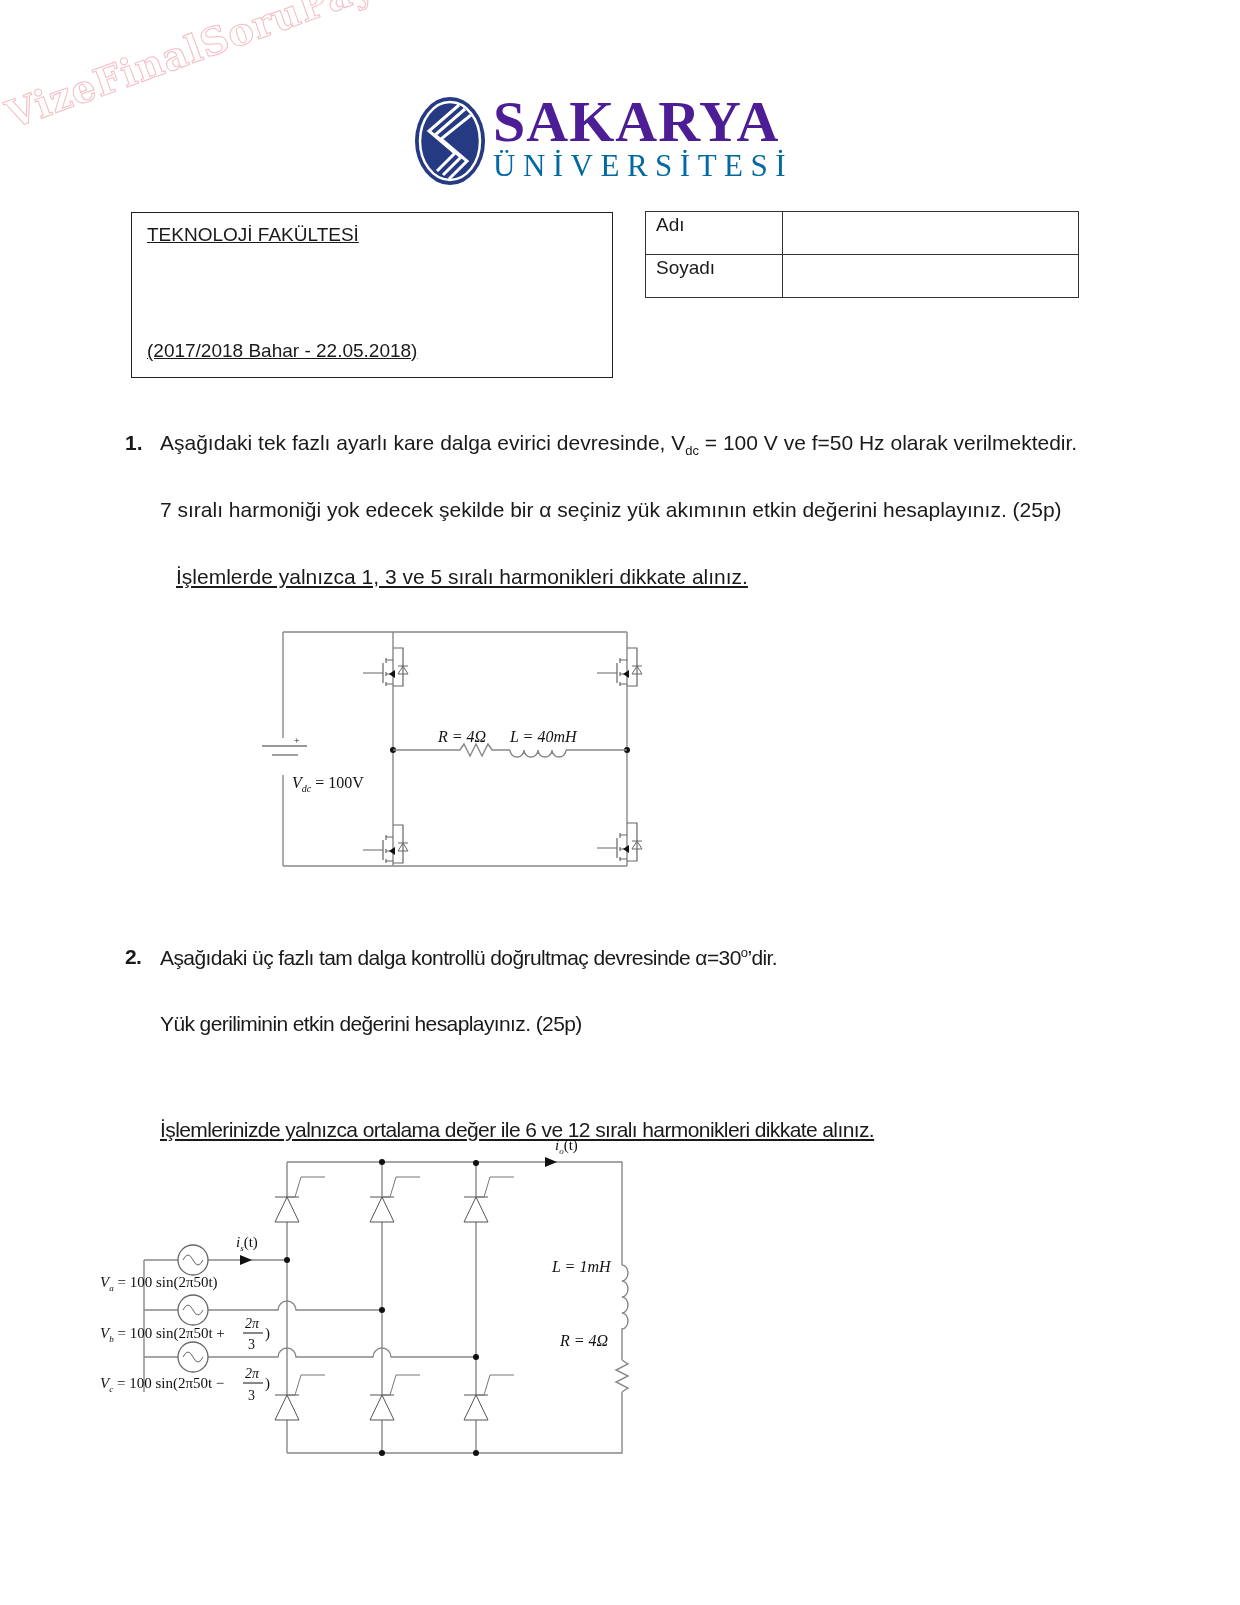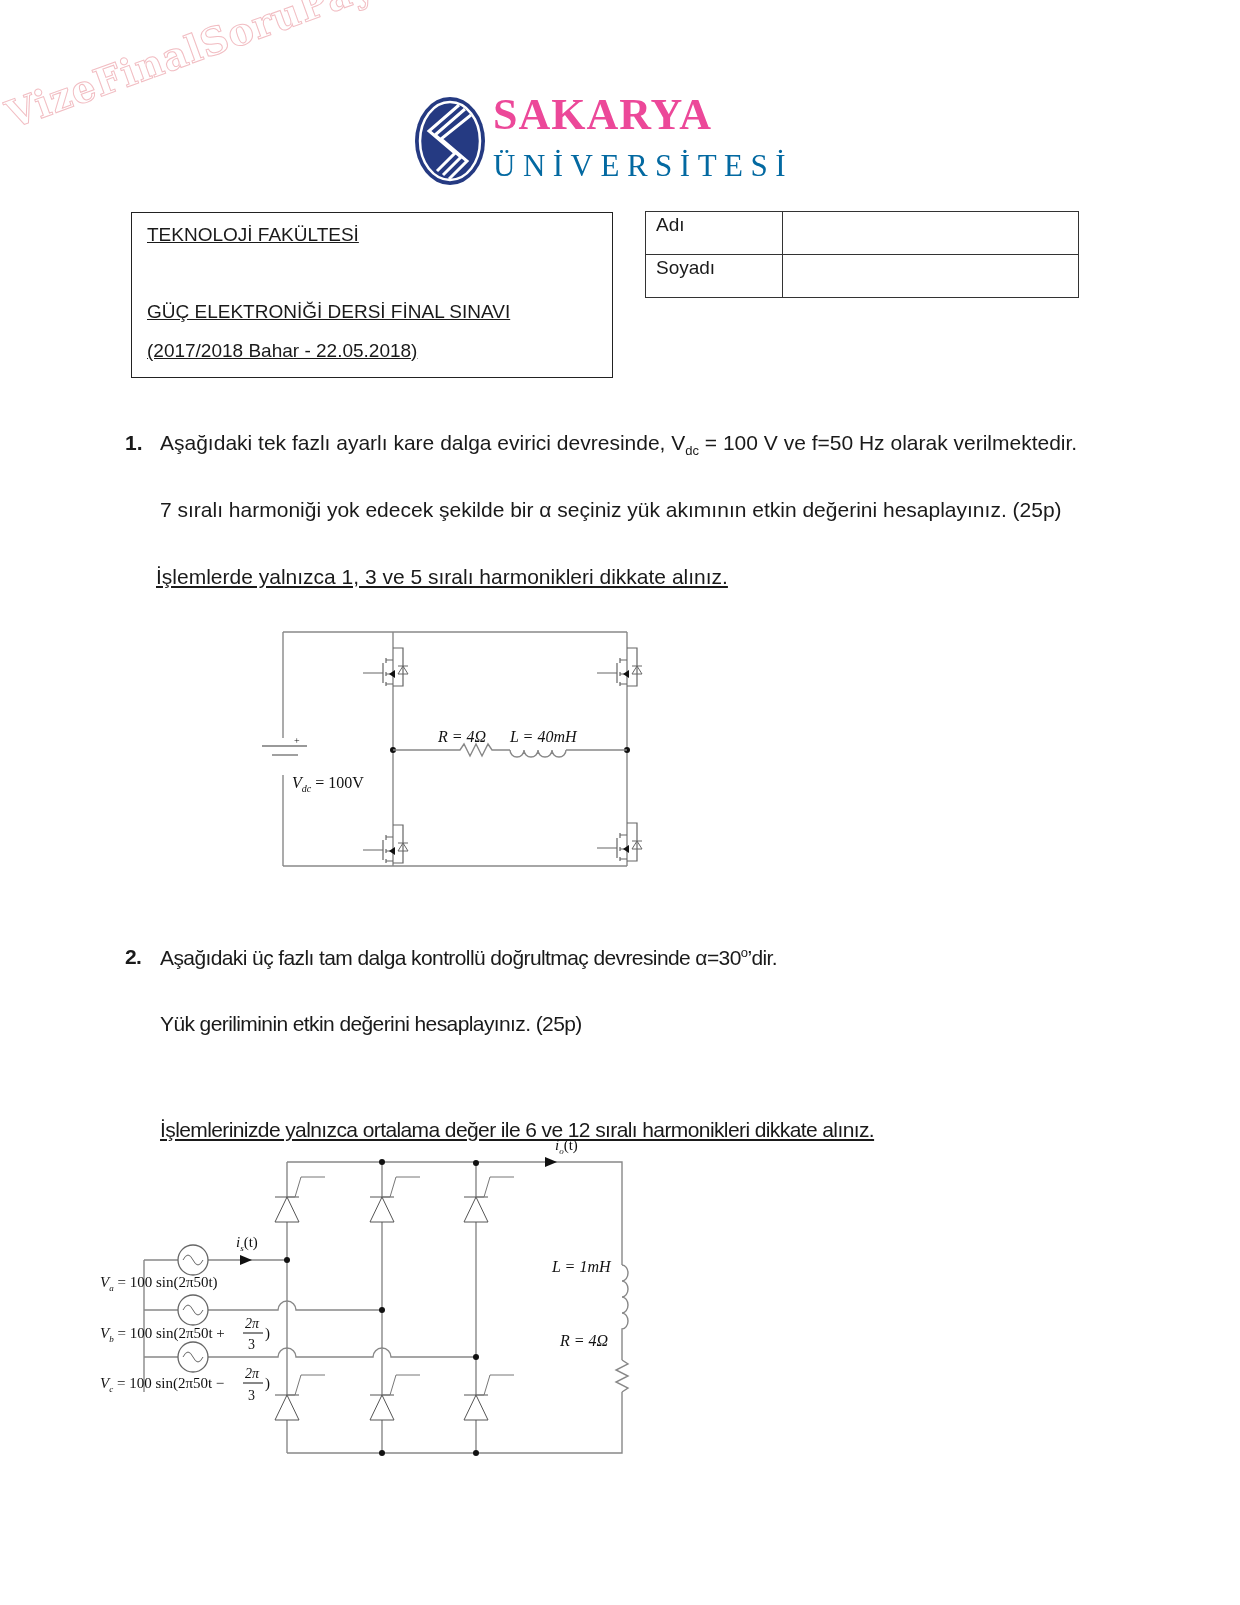--- a/index.html
+++ b/index.html
@@ -3,21 +3,21 @@
 <meta charset="utf-8">
 <style>
   html, body { margin: 0; padding: 0; background: #ffffff; }
   body { width: 1240px; height: 1605px; position: relative; overflow: hidden;
          font-family: "Liberation Sans", "DejaVu Sans", sans-serif; color: #1a1a1a; }
   .watermark { position: absolute; left: 0px; top: 95px; transform: rotate(-20deg); transform-origin: left top;
                font-family: "DejaVu Serif", serif; font-weight: bold; font-size: 38px; letter-spacing: 1px;
                color: #ffffff; -webkit-text-stroke: 1px #f0b6bc; opacity: 0.9; white-space: nowrap; }
   .logo { position: absolute; left: 413px; top: 95px; width: 350px; height: 95px; }
   .logo-text1 { position: absolute; left: 80px; top: -2px; font-family: "Liberation Serif", serif; font-weight: bold;
-                font-size: 44px; color: #ec4899; letter-spacing: 1px; line-height: 1; }
+                font-size: 58px; color: #4c1d95; letter-spacing: 1px; line-height: 1; }
   .logo-text2 { position: absolute; left: 80px; top: 55px; font-family: "Liberation Serif", serif;
                 font-size: 31px; color: #0369a1; letter-spacing: 7.5px; line-height: 1; }
   .info-box { position: absolute; left: 131px; top: 212px; width: 480px; height: 164px; border: 1.5px solid #222; }
   .info-line { position: absolute; left: 15px; font-size: 19px; text-decoration: underline; }
   .form-table { position: absolute; left: 645px; top: 211px; width: 434px; border-collapse: collapse; }
   .form-table td { border: 1.2px solid #333; height: 40px; font-size: 19px; vertical-align: top; padding: 2px 7px 0 10px; }
   .form-table td.lbl { width: 119px; }
   .q { position: absolute; font-size: 21px; white-space: nowrap; }
   .q .num { font-weight: bold; position: absolute; left: -35px; }
   .q b { font-weight: normal; }
@@ -40,21 +40,20 @@
     <path d="M52 14 L22 40 L48 62 L30 80" fill="none" stroke="#ffffff" stroke-width="3"></path>
     <path d="M58 20 L28 44 L54 66 L36 84" fill="none" stroke="#ffffff" stroke-width="3"></path>
     <path d="M46 10 L16 36 L42 58 L24 76" fill="none" stroke="#ffffff" stroke-width="3"></path>
   </svg>
   <div class="logo-text1">SAKARYA</div>
   <div class="logo-text2">ÜNİVERSİTESİ</div>
 </div>
 
 <div class="info-box">
   <div class="info-line" style="top:11px">TEKNOLOJİ FAKÜLTESİ</div>
-  <div class="info-line" style="top:88px">GÜÇ ELEKTRONİĞİ DERSİ FİNAL SINAVI</div>
   <div class="info-line" style="top:127px">(2017/2018 Bahar - 22.05.2018)</div>
 </div>
 
 <table class="form-table">
   <tbody>
       <tr>
     <td class="lbl">Adı</td>
     <td></td>
   </tr>
   <tr>
@@ -64,21 +63,21 @@
 </tbody>
   </table>
 
 <div class="q" style="left:160px; top:431px;">
   <span class="num">1.</span>
   <span>Aşağıdaki tek fazlı ayarlı kare dalga evirici devresinde, V</span><sub>dc</sub><span> = 100 V ve f=50 Hz olarak verilmektedir.</span>
 </div>
 <div class="q" style="left:160px; top:498px;">
   <span>7 sıralı harmoniği yok edecek şekilde bir α seçiniz yük akımının etkin değerini hesaplayınız. </span><b>(25p)</b>
 </div>
-<div class="q" style="left:156px; top:565px;">
+<div class="q" style="left:176px; top:565px;">
   <u>İşlemlerde yalnızca 1, 3 ve 5 sıralı harmonikleri dikkate alınız.</u>
 </div>
 
 <svg style="position:absolute;left:250px;top:620px" width="420" height="260" viewBox="0 0 420 260">
 
   <path class="wire" d="M33 12 H377"></path>
   <path class="wire" d="M33 246 H377"></path>
   <path class="wire" d="M33 12 V118 M33 155 V246"></path>
 
   <g>

